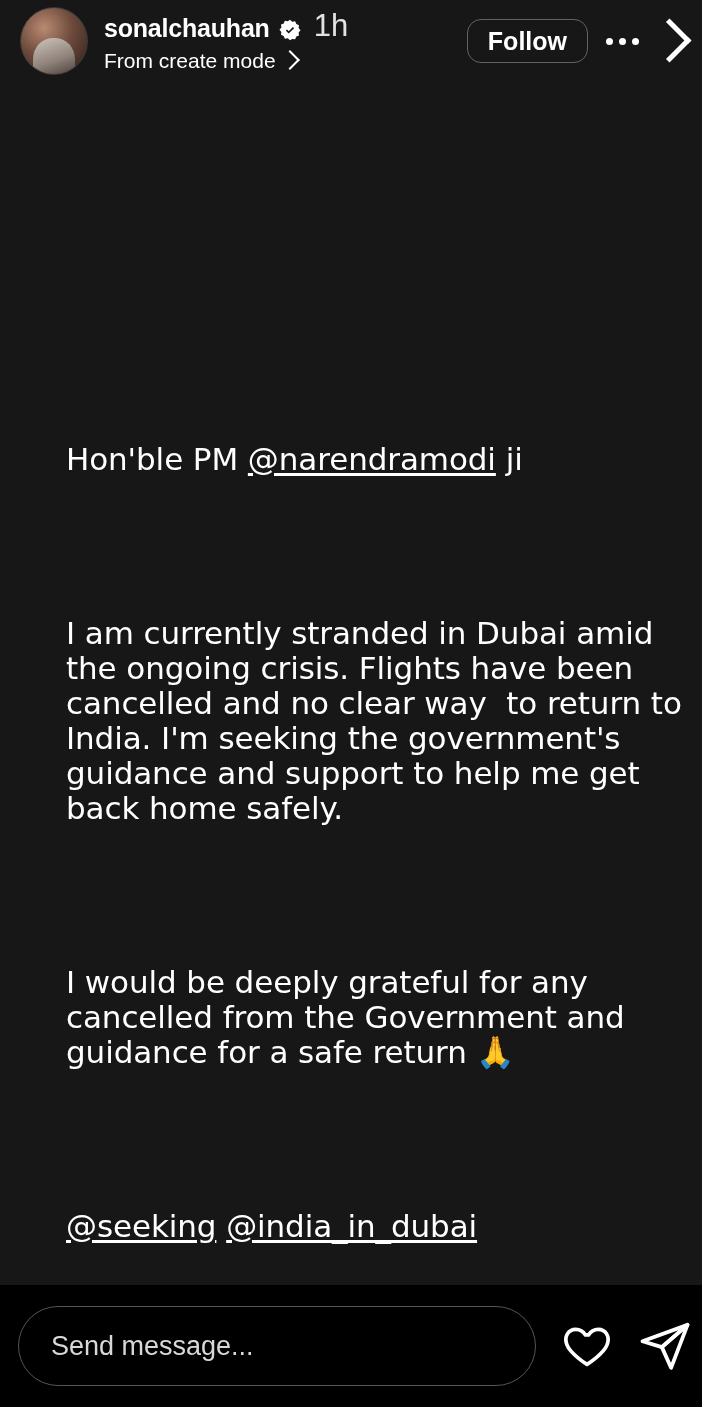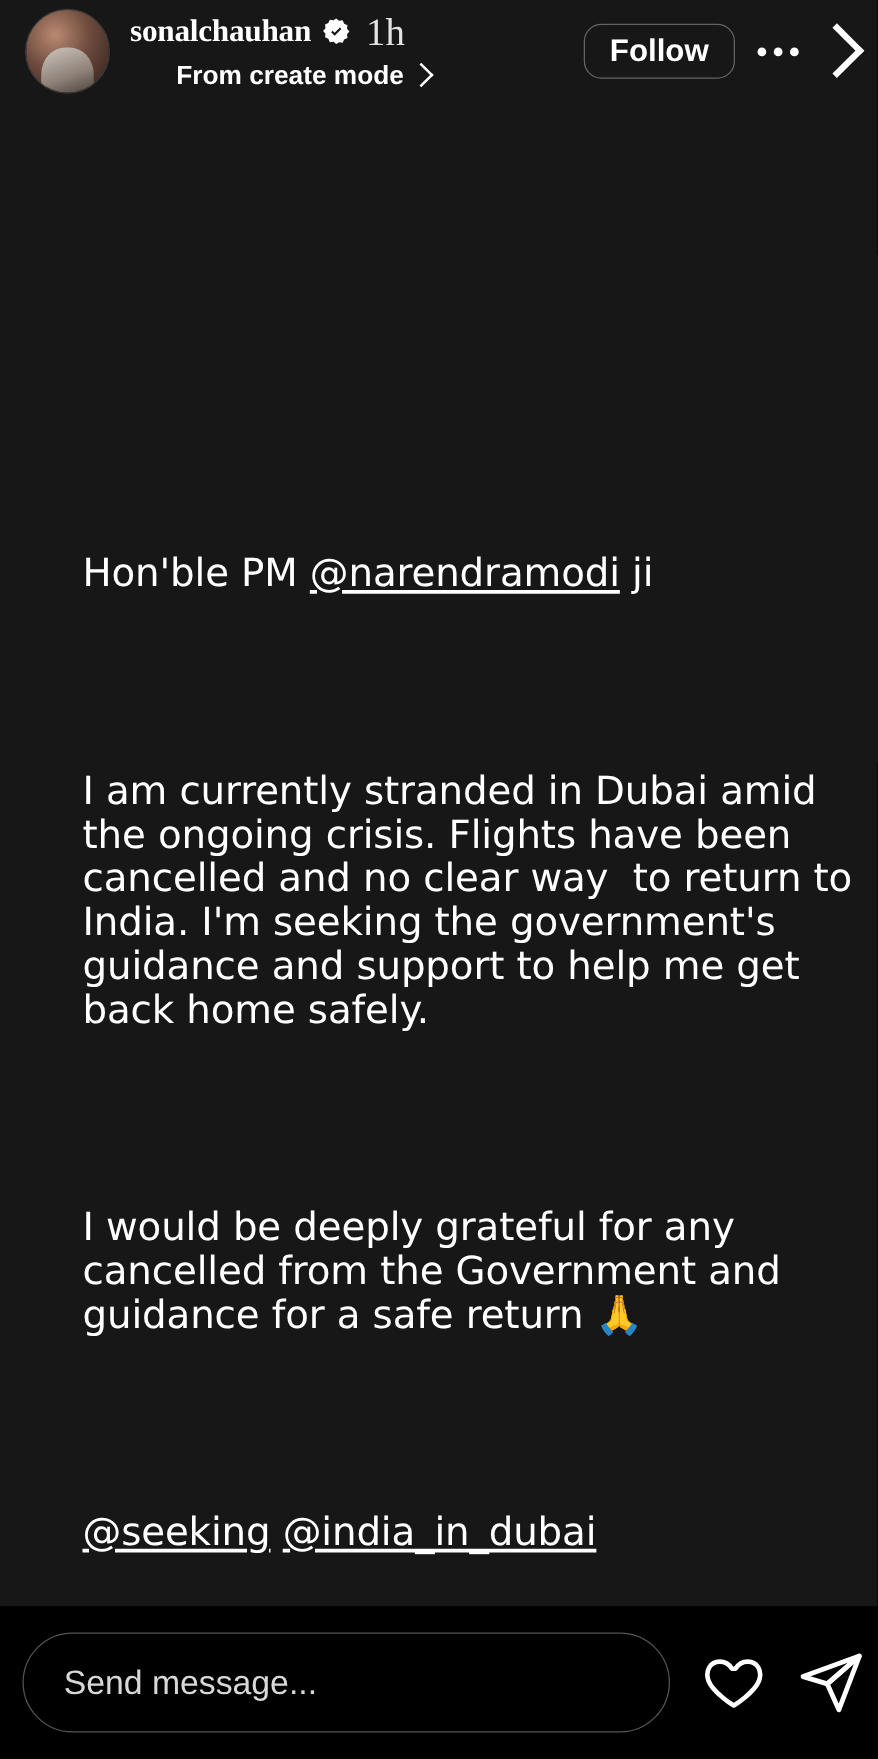--- a/index.html
+++ b/index.html
@@ -61,24 +61,23 @@
     margin-left: 16px;
     display: flex;
     flex-direction: column;
     justify-content: center;
     flex: 1 1 auto;
     min-width: 0;
   }
 
   .name-row {
     display: flex;
-    align-items: center;
+    align-items: flex-end;
     gap: 9px;
     line-height: 1;
-    font-family: Liberation Serif, serif;
   }
 
   .username {
     color: #fff;
     font-size: 25px;
     font-weight: 700;
     letter-spacing: -0.2px;
   }
 
   .verified {
@@ -98,22 +97,21 @@
   .subrow {
     margin-top: 8px;
     display: flex;
     align-items: center;
     gap: 7px;
   }
 
   .submode {
     color: #fff;
     font-size: 21px;
-    font-weight: 700;
-    margin-left: 37px;
+    font-weight: 400;
   }
 
   .chev-right {
     width: 12px;
     height: 12px;
     border-right: 2.6px solid #fff;
     border-top: 2.6px solid #fff;
     transform: rotate(45deg);
     display: inline-block;
     margin-bottom: 1px;

